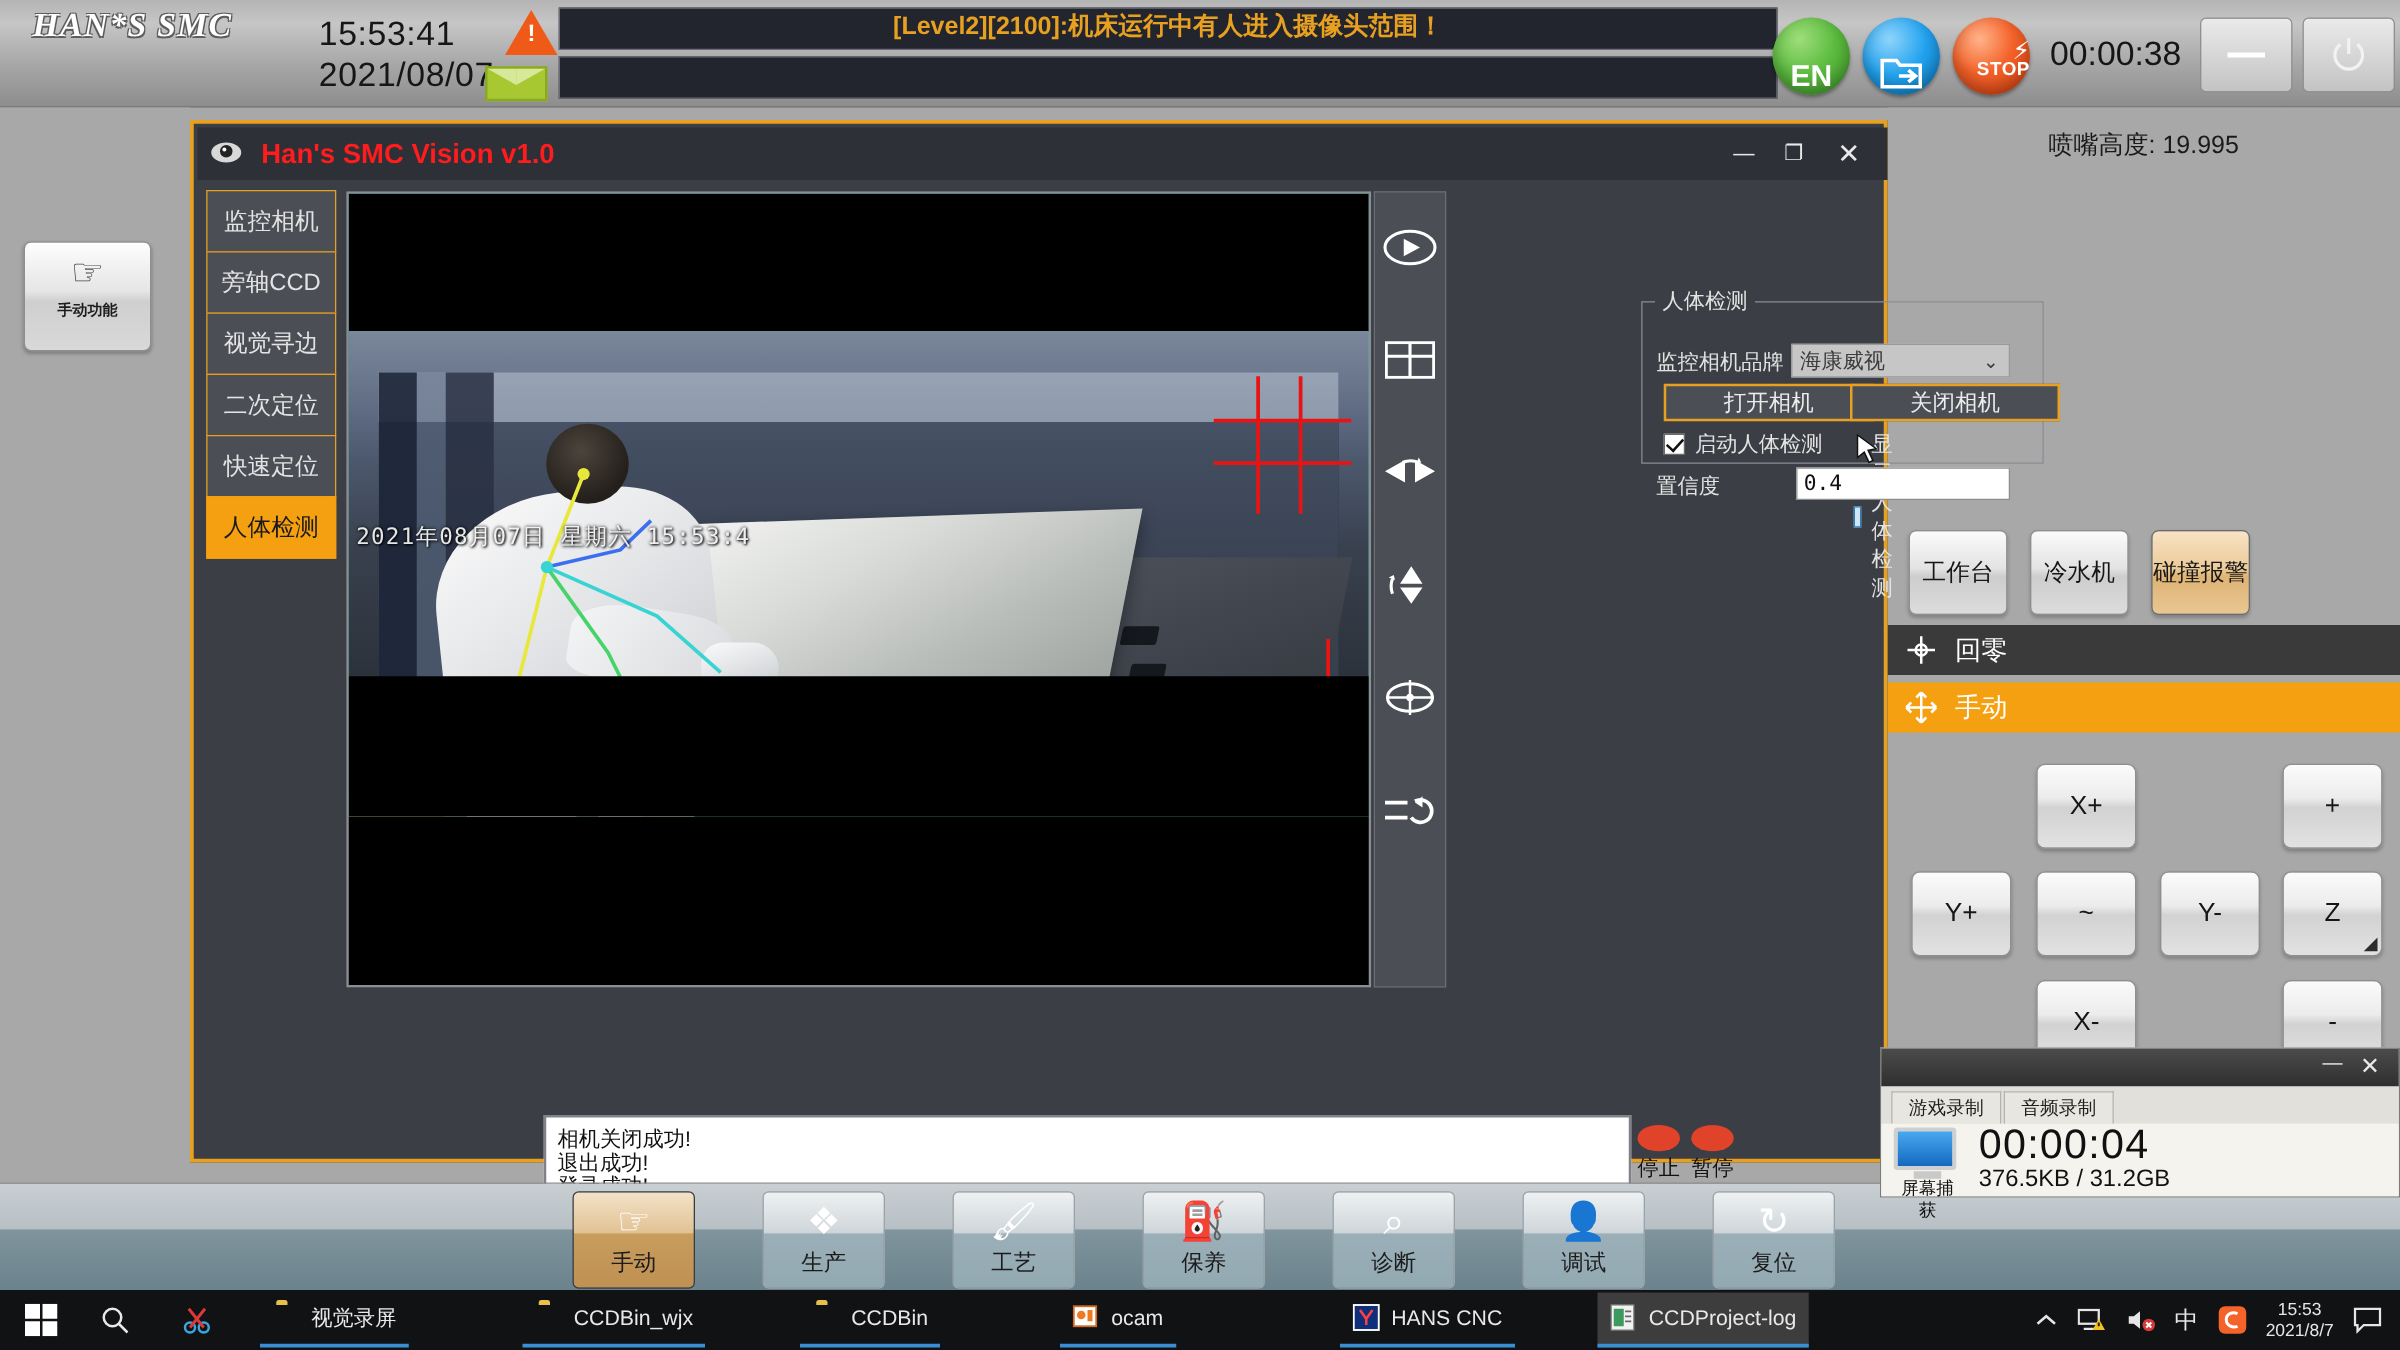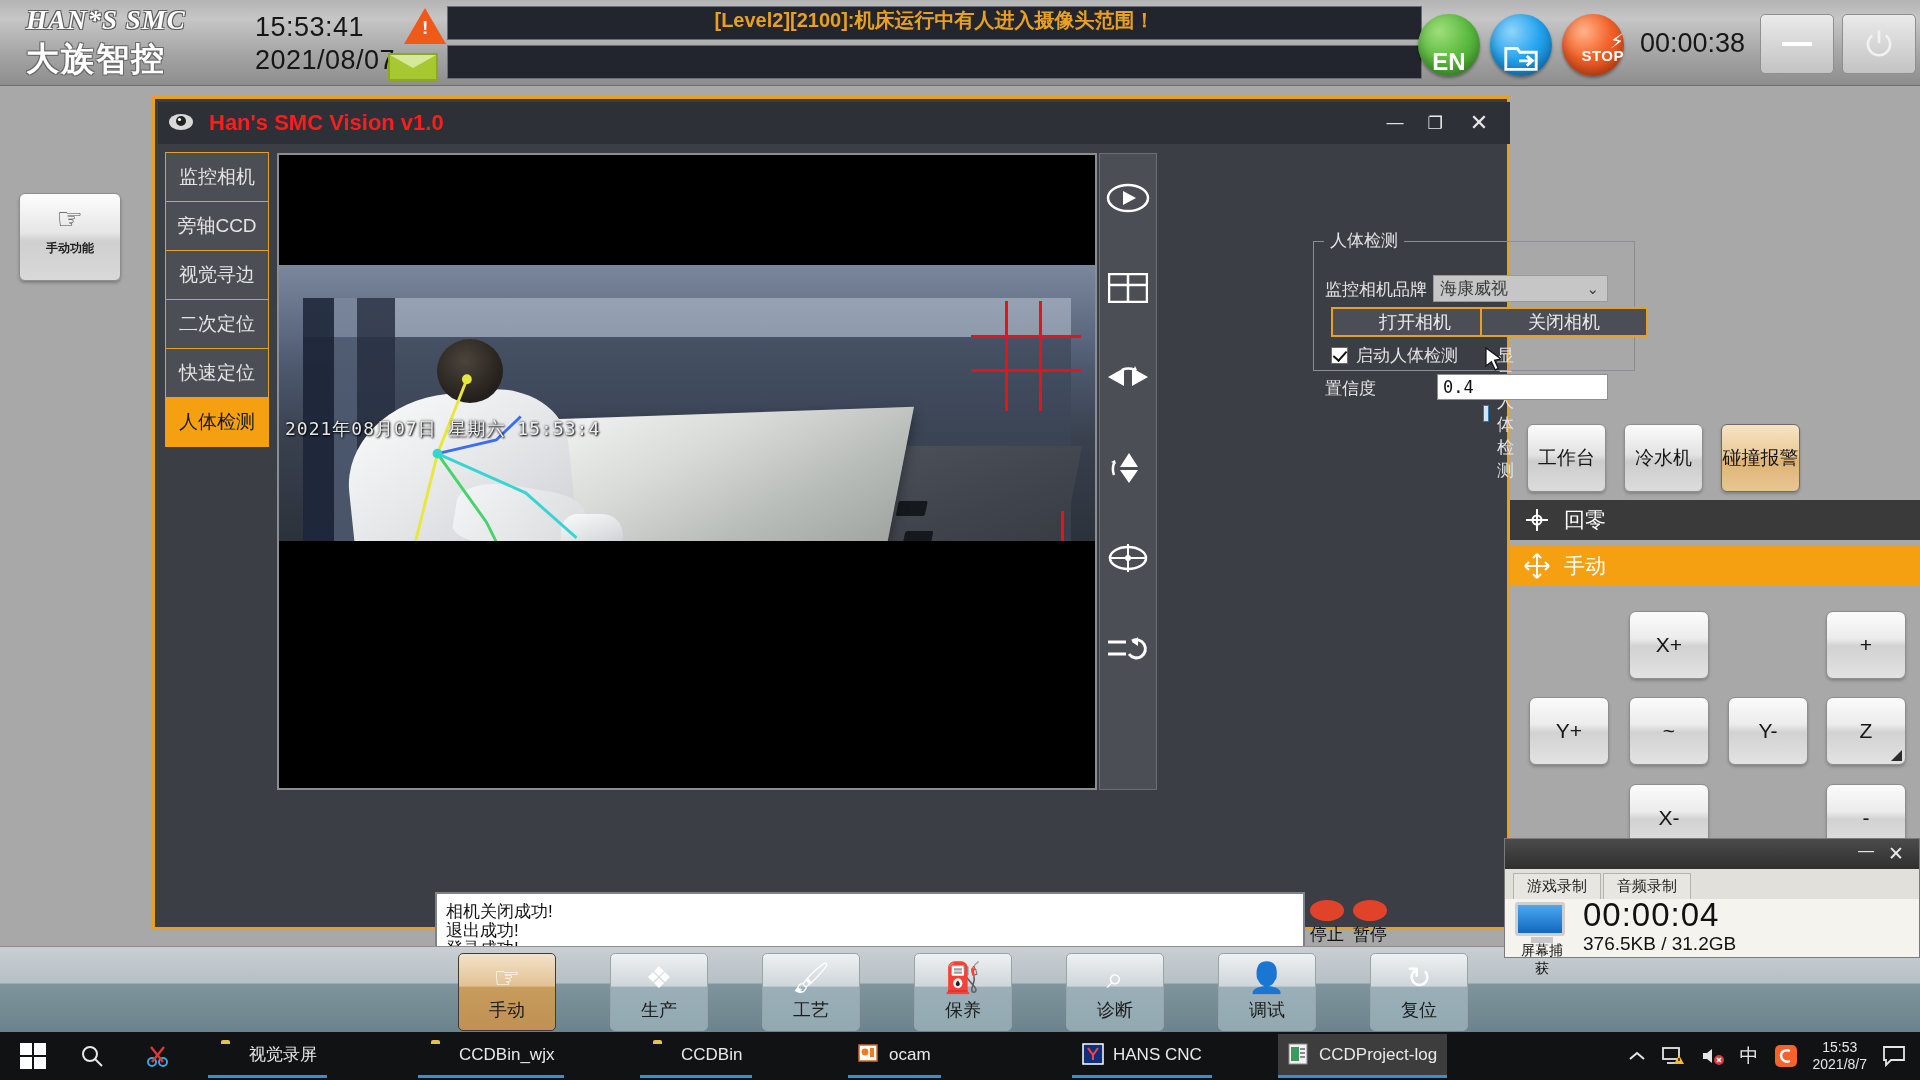--- a/index.html
+++ b/index.html
@@ -377,21 +377,20 @@
   svg { display:block; }
 </style>
 </head>
 <body>
 
 <div id="root">
 
   <div class="topbar">
     <div class="brand">
       <div class="brand-en">HAN*S SMC</div>
-      <div class="brand-cn">大族智控</div>
     </div>
 
     <div class="clockbox">
       <div class="t1">15:53:41</div>
       <div class="t2">2021/08/07</div>
     </div>
 
     <div class="warn-tri">
       <div class="bang">!</div>
     </div>
@@ -433,20 +432,21 @@
   </div>
 
   <div class="leftpanel">
     <div class="manual-fn">
       <div class="hand">☞</div>
       <div class="lbl">手动功能</div>
     </div>
   </div>
 
   <div class="rightpanel">
+    <div class="nozzle">喷嘴高度: 19.995</div>
 
     <div class="topbtn b1">
         <span>工作台</span>
       </div>
     <div class="topbtn b2">
         <span>冷水机</span>
       </div>
     <div class="topbtn b3">
         <span>碰撞报警</span>
       </div>

